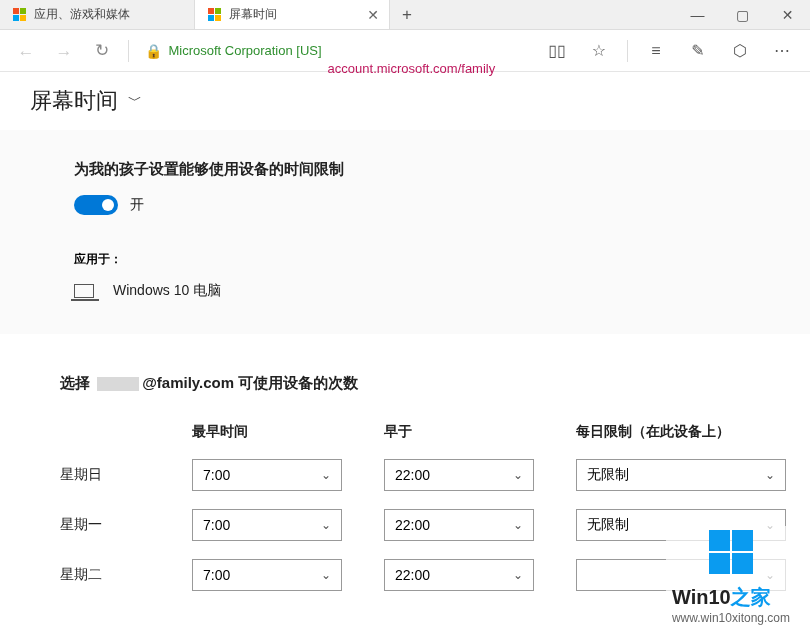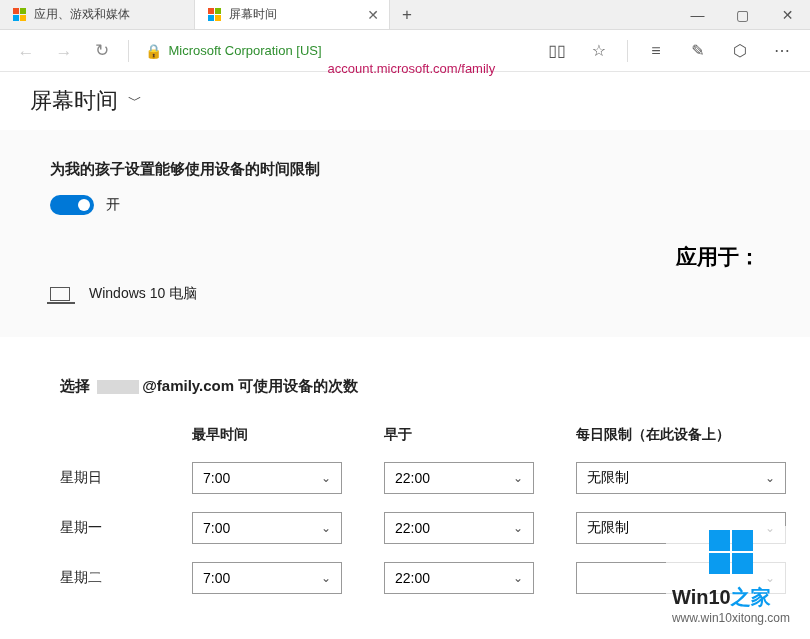--- a/index.html
+++ b/index.html
@@ -98,34 +98,34 @@
       color: #555; font-size: 16px;
     }
     .separator { border-left: 1px solid #ddd; height: 22px; margin: 0 4px; }
     .content { padding: 14px 30px; }
     .page-title-row { display: flex; align-items: center; gap: 10px; padding-bottom: 14px; }
     .page-title { font-size: 22px; font-weight: 400; color: #222; }
     .chevron-small { font-size: 14px; color: #444; }
     .section {
       background: #fafafa;
       margin: 0 -30px;
-      padding: 30px 50px 34px;
+      padding: 30px 74px 34px;
     }
     .section-heading { font-size: 15px; font-weight: 700; color: #222; margin-bottom: 16px; }
     .toggle-row { display: flex; align-items: center; gap: 12px; }
     .toggle {
       width: 44px; height: 20px; background: #0078d7; border-radius: 10px;
       position: relative; cursor: pointer;
     }
     .toggle::after {
       content: ""; position: absolute; width: 12px; height: 12px; background: #fff;
       border-radius: 50%; top: 4px; right: 4px;
     }
     .toggle-label { font-size: 14px; color: #222; }
-    .applies-heading { font-size: 21px; font-weight: 700; margin-top: 28px; margin-bottom: 14px; text-align: right; }
+    .applies-heading { font-size: 12px; font-weight: 700; margin-top: 36px; margin-bottom: 14px; }
     .device-row { display: flex; align-items: center; gap: 19px; font-size: 14px; color: #222; }
     .laptop-icon {
       width: 20px; height: 14px; border: 1.5px solid #555;
       position: relative;
     }
     .laptop-icon::after {
       content:""; position:absolute; bottom:-4px; left:-4px; width:28px; height:2px; background:#555;
     }
     .schedule-section { padding: 40px 20px 30px 30px; }
     .schedule-heading { font-size: 15px; font-weight: 700; color: #222; margin-bottom: 30px; }

